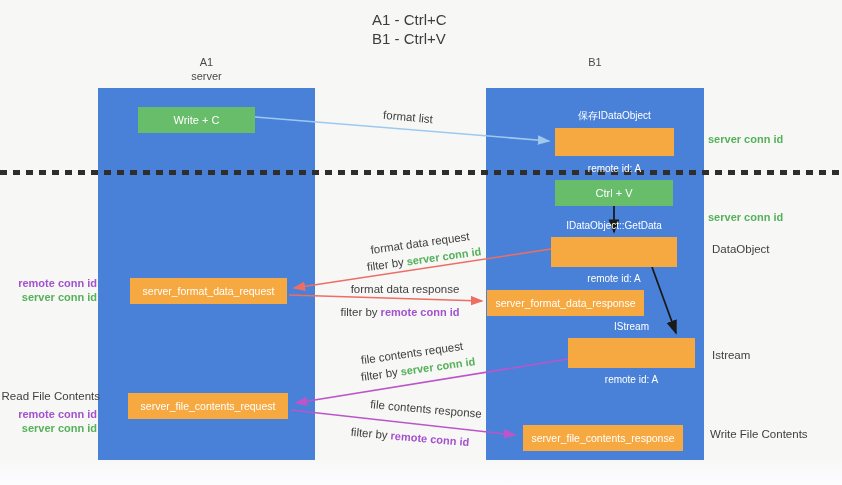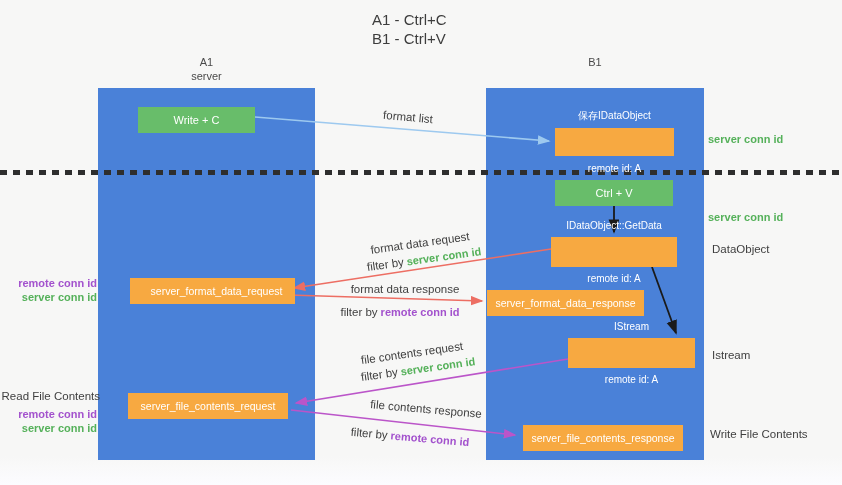--- a/index.html
+++ b/index.html
@@ -87,21 +87,21 @@
     <div>保存IDataObject</div>
     <div>remote id: A</div>
   </div>
   <div class="node node-green" style="left:555px;top:180px;width:118px;height:26px;">
     <span>Ctrl + V</span>
   </div>
   <div class="node node-orange two-line" style="left:551px;top:237px;width:126px;height:30px;">
     <div>IDataObject::GetData</div>
     <div>remote id: A</div>
   </div>
-  <div class="node node-orange" style="left:130px;top:278px;width:157px;height:26px;padding-left:8px;">
+  <div class="node node-orange" style="left:130px;top:278px;width:157px;height:26px;">
     <span>server_format_data_request</span>
   </div>
   <div class="node node-orange" style="left:487px;top:290px;width:157px;height:26px;">
     <span>server_format_data_response</span>
   </div>
   <div class="node node-orange two-line" style="left:568px;top:338px;width:127px;height:30px;">
     <div>IStream</div>
     <div>remote id: A</div>
   </div>
   <div class="node node-orange" style="left:128px;top:393px;width:160px;height:26px;">

